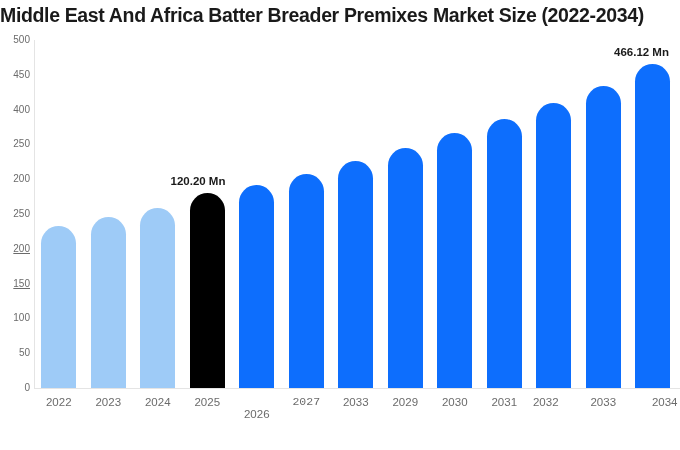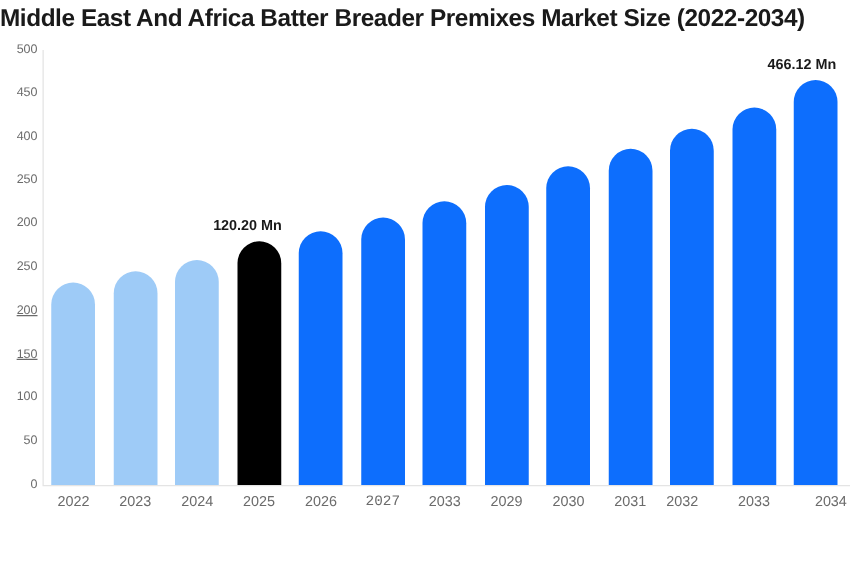--- a/index.html
+++ b/index.html
@@ -222,21 +222,21 @@
         <div class="bar" style="height: 324.42px; background: rgb(13, 110, 253);"></div>
         <div class="bar-label" style="bottom: 329.42px; left: -14px;">466.12 Mn</div>
       </div>
     </div>
 
   <div class="x-axis">
       <div class="x-tick" style="left: 0px;">2022</div>
       <div class="x-tick" style="left: 49.5px;">2023</div>
       <div class="x-tick" style="left: 99px;">2024</div>
       <div class="x-tick" style="left: 148.5px;">2025</div>
-      <div class="x-tick" style="left: 198px;">2026</div>
+      <div class="x-tick" style="left: 198px; margin-top: 12px;">2026</div>
       <div class="x-tick" style="left: 247.5px; font-family: Liberation Mono, monospace;">2027</div>
       <div class="x-tick" style="left: 297px;">2033</div>
       <div class="x-tick" style="left: 346.5px;">2029</div>
       <div class="x-tick" style="left: 396px;">2030</div>
       <div class="x-tick" style="left: 445.5px;">2031</div>
       <div class="x-tick" style="left: 487px;">2032</div>
       <div class="x-tick" style="left: 544.5px;">2033</div>
       <div class="x-tick" style="left: 594px; text-align: right;">2034</div>
     </div>
 

